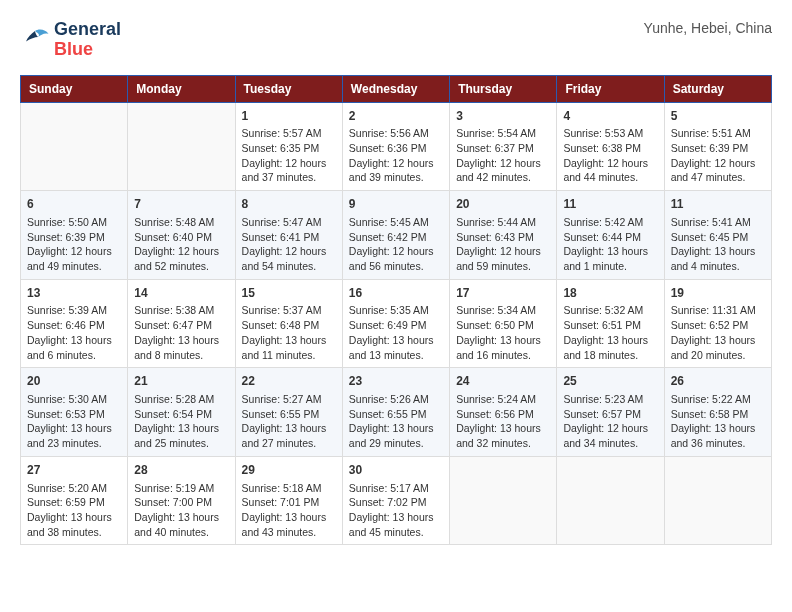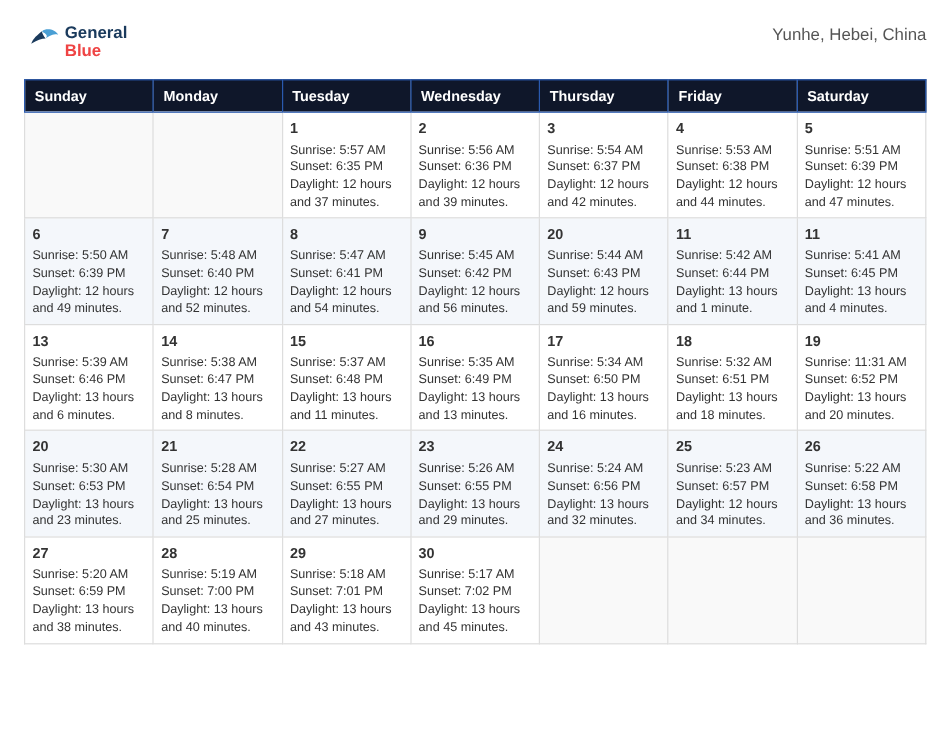--- a/index.html
+++ b/index.html
@@ -15,21 +15,21 @@
       justify-content: space-between;
       align-items: flex-start;
       margin-bottom: 15px;
     }
     .logo {
       display: flex;
       align-items: center;
       gap: 4px;
     }
     .logo-text {
-      font-size: 14px;
+      font-size: 18px;
       font-weight: bold;
       color: #1a3a5c;
       line-height: 1.1;
     }
     .logo-text span {
       color: #ef4444;
     }
     .logo-bird {
       width: 30px;
       height: 30px;
@@ -46,21 +46,21 @@
       font-size: 14px;
       color: #555;
       text-align: center;
     }
     table {
       width: 100%;
       border-collapse: collapse;
       font-size: 11px;
     }
     thead tr {
-      background: #0f172a;
+      background: #7f1d1d;
       color: #fff;
     }
     thead th {
       padding: 6px 8px;
       text-align: left;
       font-size: 12px;
       font-weight: bold;
       border: 1px solid #2a5aaf;
     }
     tbody tr {

